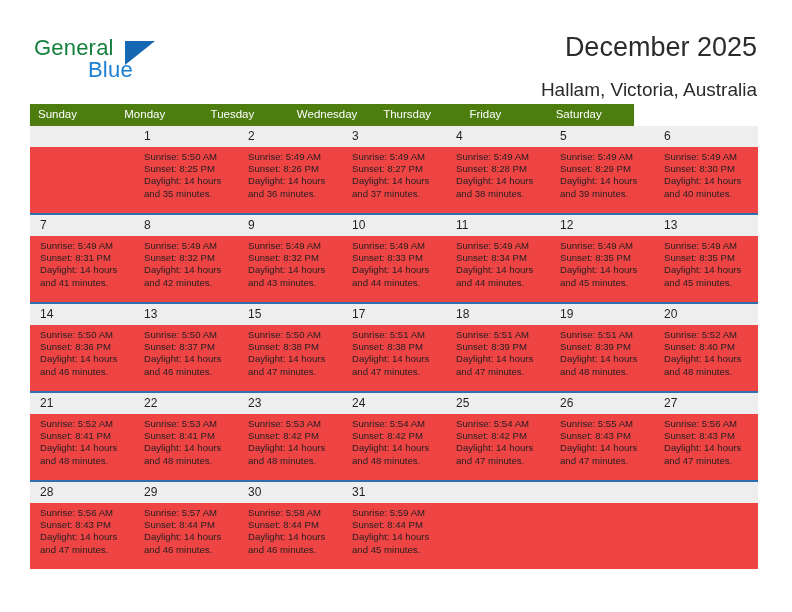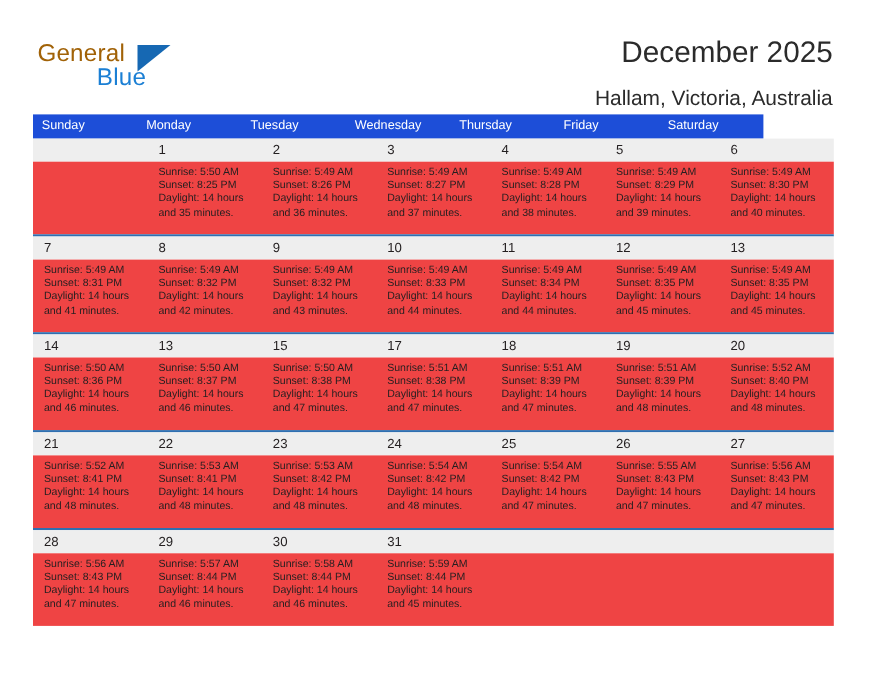--- a/index.html
+++ b/index.html
@@ -37,21 +37,21 @@
     top: 36px;
     width: 200px;
     height: 52px;
   }
   .logo-general {
     position: absolute;
     left: 0;
     top: 0;
     font-size: 22px;
     letter-spacing: .2px;
-    color: #a16207;
+    color: #15803d;
     line-height: 24px;
   }
   .logo-blue {
     position: absolute;
     left: 54px;
     top: 22px;
     font-size: 22px;
     letter-spacing: .2px;
     color: #1b7fd4;
     line-height: 24px;
@@ -92,22 +92,22 @@
   
   .calendar {
     position: absolute;
     left: 30px;
     top: 104px;
     width: 728px;
   }
 
   .dow-row {
     display: flex;
-    width: 664px;
-    background: #1d4ed8;
+    width: 604px;
+    background: #4d7c0f;
   }
   .dow {
     width: 104px;
     box-sizing: border-box;
     padding: 4px 0 5px 8px;
     font-size: 11.5px;
     color: #ffffff;
     line-height: 13px;
     white-space: nowrap;
   }

